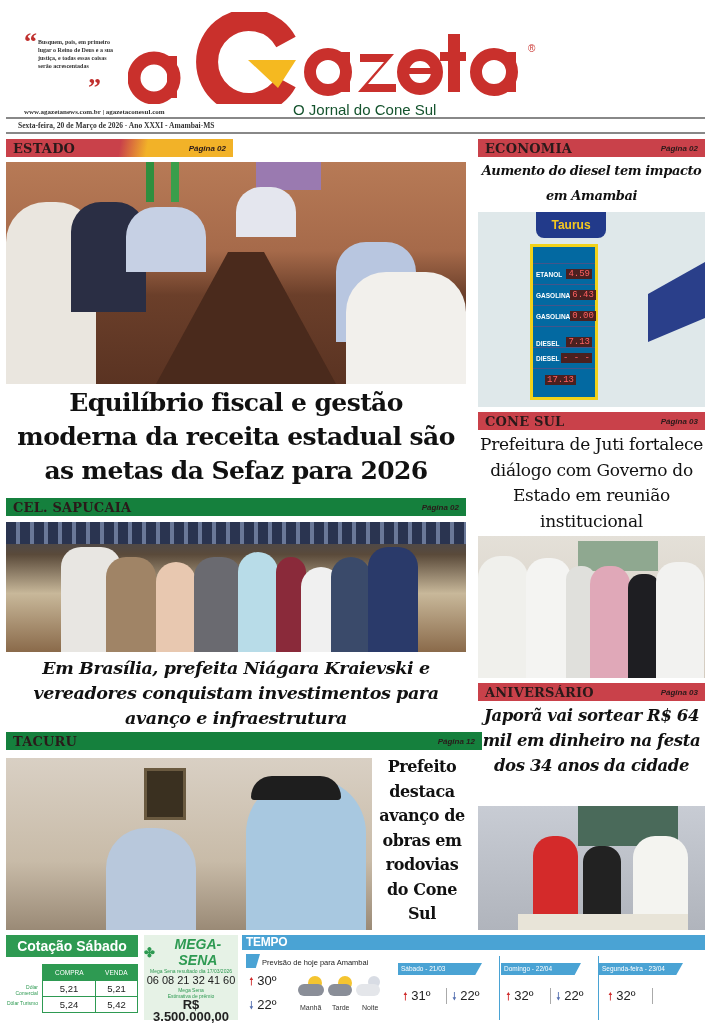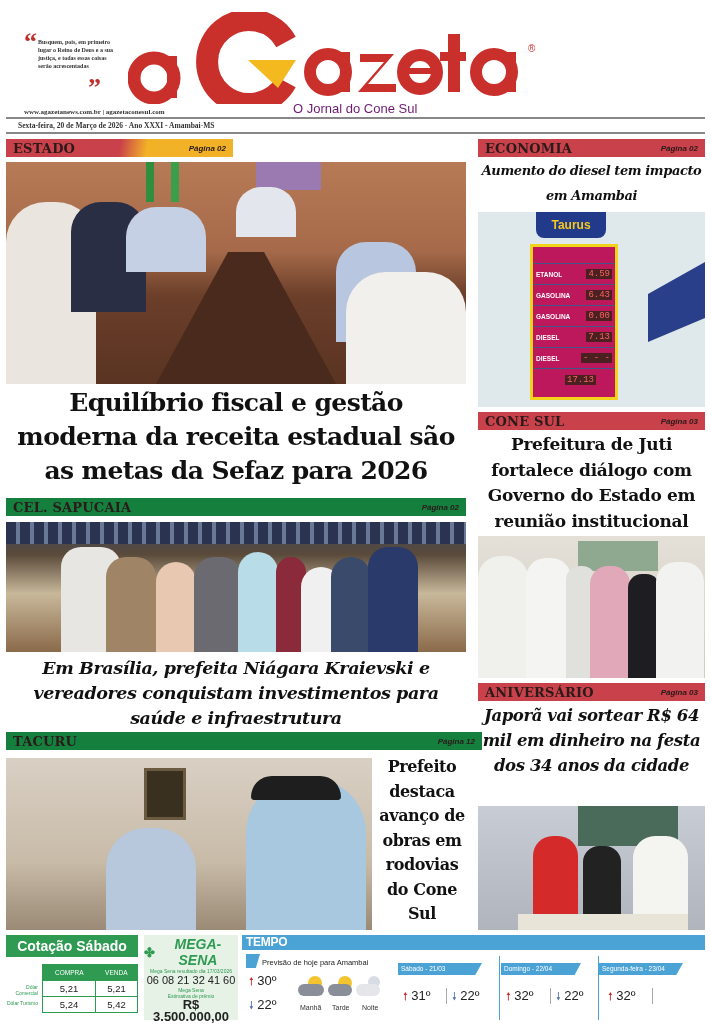--- a/index.html
+++ b/index.html
@@ -4,41 +4,41 @@
 <style>
   * { box-sizing: border-box; margin: 0; padding: 0; }
   body { width: 711px; height: 1024px; background: #ffffff; font-family: "DejaVu Serif", serif; position: relative; overflow: hidden; color: #1a1a1a; }
   .abs { position: absolute; }
 
   
   .quote { left: 24px; top: 38px; width: 90px; font-size: 6px; line-height: 8px; font-family: "Liberation Serif", serif; font-weight: bold; color: #333; padding-left: 14px; }
   .quote-open { left: 24px; top: 32px; font-size: 26px; color: #c0302e; font-family: "Liberation Serif", serif; font-weight: bold; line-height: 20px; }
   .quote-close { left: 88px; top: 78px; font-size: 26px; color: #c0302e; font-family: "Liberation Serif", serif; font-weight: bold; line-height: 20px; }
   .logo { left: 128px; top: 12px; width: 450px; height: 92px; }
-  .tagline { left: 293px; top: 101px; font-size: 13px; font-family: "Liberation Sans", sans-serif; color: #701a75; }
+  .tagline { left: 293px; top: 101px; font-size: 15px; font-family: "Liberation Sans", sans-serif; color: #14532d; }
   .urls { left: 24px; top: 108px; font-size: 7px; font-family: "Liberation Serif", serif; font-weight: bold; color: #333; }
   .rule { left: 6px; height: 2px; background: #888; width: 699px; }
   .dateline { left: 18px; top: 121px; font-size: 7.5px; font-family: "Liberation Serif", serif; font-weight: bold; color: #333; }
   .edition { left: 402px; top: 121px; font-size: 7.5px; font-family: "Liberation Serif", serif; font-weight: bold; color: #333; margin-top: 40px; }
 
   
   .sec { position: absolute; height: 18px; display: flex; align-items: center; justify-content: space-between; padding: 0 7px; }
   .sec .name { font-family: "DejaVu Serif", serif; font-weight: bold; font-size: 13px; color: #2a1a1a; letter-spacing: 0.2px; }
   .sec .page { font-family: "Liberation Sans", sans-serif; font-size: 8px; font-weight: bold; color: #2a1a1a; font-style: italic; }
   .sec-red { background: #c9414a; }
   .sec-orange { background: #15803d; }
 
   
   .photo { position: absolute; overflow: hidden; }
 
   
   .hl { position: absolute; text-align: center; color: #111; }
   .hl-main { font-family: "DejaVu Serif", serif; font-weight: bold; font-size: 25px; line-height: 34px; letter-spacing: -0.6px; }
   .hl-italic { font-family: "DejaVu Serif", serif; font-weight: bold; font-style: italic; letter-spacing: -0.4px; }
-  .hl-plain { font-family: "DejaVu Serif", serif; font-size: 18px; line-height: 28px; letter-spacing: -0.3px; font-weight: bold; }
+  .hl-plain { font-family: "DejaVu Serif", serif; font-size: 18px; line-height: 28px; letter-spacing: -0.3px; }
   .hl-bold { font-family: "DejaVu Serif", serif; font-weight: bold; font-size: 16px; line-height: 24.5px; letter-spacing: -0.4px; }
 
   
   .dolar-head { left: 6px; top: 935px; width: 132px; height: 22px; background: #2e9a52; color: #fff; font-family: "Liberation Sans", sans-serif; font-weight: bold; font-size: 14px; display: flex; align-items: center; justify-content: center; }
   .dolar-table { left: 42px; top: 964px; width: 96px; border: 1.5px solid #2e9a52; border-collapse: collapse; font-family: "Liberation Sans", sans-serif; }
   .dolar-table th { background: #2e9a52; color: #fff; font-size: 6.5px; height: 16px; font-weight: normal; }
   .dolar-table td { font-size: 9.5px; text-align: center; height: 16px; border: 1px solid #2e9a52; color: #222; }
   .dolar-label { font-family: "Liberation Sans", sans-serif; font-size: 5px; color: #2e9a52; text-align: right; width: 32px; line-height: 6px; }
 
   .mega { left: 144px; top: 935px; width: 94px; height: 85px; background: #e6f2e6; font-family: "Liberation Sans", sans-serif; text-align: center; }
@@ -115,56 +115,56 @@
   <div class="abs" style="left:55px; top:25px; width:60px; height:105px; background:#e8e6e2; border-radius:20px 20px 0 0;"></div>
   <div class="abs" style="left:100px; top:35px; width:50px; height:95px; background:#a08466; border-radius:20px 20px 0 0;"></div>
   <div class="abs" style="left:150px; top:40px; width:40px; height:90px; background:#e8c8b0; border-radius:20px 20px 0 0;"></div>
   <div class="abs" style="left:188px; top:35px; width:48px; height:95px; background:#6a6a70; border-radius:20px 20px 0 0;"></div>
   <div class="abs" style="left:232px; top:30px; width:40px; height:100px; background:#b8dce8; border-radius:20px 20px 0 0;"></div>
   <div class="abs" style="left:270px; top:35px; width:30px; height:95px; background:#8a2a3a; border-radius:15px 15px 0 0;"></div>
   <div class="abs" style="left:295px; top:45px; width:40px; height:85px; background:#f0f0f0; border-radius:20px 20px 0 0;"></div>
   <div class="abs" style="left:325px; top:35px; width:40px; height:95px; background:#3a4a6a; border-radius:20px 20px 0 0;"></div>
   <div class="abs" style="left:362px; top:25px; width:50px; height:105px; background:#2a3a6a; border-radius:20px 20px 0 0;"></div>
 </div>
-<div class="hl hl-italic" style="left:6px; top:656px; width:460px; font-size:17.5px; line-height:25px;">Em Brasília, prefeita Niágara Kraievski e vereadores conquistam investimentos para saúde e infraestrutura</div>
+<div class="hl hl-italic" style="left:6px; top:656px; width:460px; font-size:17.5px; line-height:25px;">Em Brasília, prefeita Niágara Kraievski e vereadores conquistam investimentos para avanço e infraestrutura</div>
 
 <div class="sec sec-orange" style="left:6px; top:732px; width:476px;">
   <span class="name">TACURU</span>
   <span class="page">Página 12</span>
 </div>
 <div class="photo" style="left:6px; top:758px; width:366px; height:172px; background: linear-gradient(180deg,#d9d0c4 0%,#c8bba8 60%,#9a8a76 100%);">
   <div class="abs" style="left:138px; top:10px; width:42px; height:52px; background:#3a3020; border:3px solid #6a5a40;"></div>
   <div class="abs" style="left:100px; top:70px; width:90px; height:102px; background:#b8c8dc; border-radius:40px 40px 0 0;"></div>
   <div class="abs" style="left:240px; top:20px; width:120px; height:152px; background:#a8c8e0; border-radius:55px 55px 0 0;"></div>
   <div class="abs" style="left:245px; top:18px; width:90px; height:24px; background:#1e1e1e; border-radius:40px 40px 6px 6px;"></div>
 </div>
 <div class="hl hl-bold" style="left:376px; top:755px; width:92px;">Prefeito destaca avanço de obras em rodovias do Cone Sul</div>
 
 <div class="sec sec-red" style="left:478px; top:139px; width:227px;">
   <span class="name">ECONOMIA</span>
   <span class="page">Página 02</span>
 </div>
 <div class="hl hl-italic" style="left:478px; top:158px; width:227px; font-size:13px; line-height:25px;">Aumento do diesel tem impacto em Amambai</div>
 <div class="photo" style="left:478px; top:212px; width:227px; height:195px; background:#dfe8ea;">
   <div class="abs" style="left:58px; top:0; width:70px; height:26px; background:#223a8a; color:#f5c820; font-family:'Liberation Sans',sans-serif; font-weight:bold; font-size:12px; text-align:center; line-height:26px; border-radius:0 0 8px 8px;">Taurus</div>
-  <div class="abs" style="left:52px; top:32px; width:88px; height:156px; background:#be185d; border:3px solid #f2d21a;">
+  <div class="abs" style="left:52px; top:32px; width:68px; height:156px; background:#0369a1; border:3px solid #f2d21a;">
     <div style="height:16px;"></div>
     <div style="display:flex; justify-content:space-between; align-items:center; height:21px; padding:0 3px; border-top:1px solid #44558a;">
       <span style="color:#fff; font-size:6.5px; font-family:'Liberation Sans',sans-serif; font-weight:bold;">ETANOL</span>
       <span style="color:#ff6060; font-size:9px; font-family:'Liberation Mono',monospace; background:#4a2020; padding:0 2px;">4.59</span>
     </div>
     <div style="display:flex; justify-content:space-between; align-items:center; height:21px; padding:0 3px; border-top:1px solid #44558a;">
       <span style="color:#fff; font-size:6.5px; font-family:'Liberation Sans',sans-serif; font-weight:bold;">GASOLINA</span>
       <span style="color:#ff6060; font-size:9px; font-family:'Liberation Mono',monospace; background:#4a2020; padding:0 2px;">6.43</span>
     </div>
     <div style="display:flex; justify-content:space-between; align-items:center; height:21px; padding:0 3px; border-top:1px solid #44558a;">
       <span style="color:#fff; font-size:6.5px; font-family:'Liberation Sans',sans-serif; font-weight:bold;">GASOLINA</span>
       <span style="color:#ff6060; font-size:9px; font-family:'Liberation Mono',monospace; background:#4a2020; padding:0 2px;">0.00</span>
     </div>
-    <div style="display:flex; justify-content:space-between; align-items:center; height:21px; padding:0 3px; border-top:1px solid #44558a;">
+    <div style="display:flex; justify-content:space-between; align-items:flex-end; height:21px; padding:0 3px; border-top:1px solid #44558a;">
       <span style="color:#fff; font-size:6.5px; font-family:'Liberation Sans',sans-serif; font-weight:bold;">DIESEL</span>
       <span style="color:#ff6060; font-size:9px; font-family:'Liberation Mono',monospace; background:#4a2020; padding:0 2px;">7.13</span>
     </div>
     <div style="display:flex; justify-content:space-between; align-items:center; height:21px; padding:0 3px; border-top:1px solid #44558a;">
       <span style="color:#fff; font-size:6.5px; font-family:'Liberation Sans',sans-serif; font-weight:bold;">DIESEL</span>
       <span style="color:#ff6060; font-size:9px; font-family:'Liberation Mono',monospace; background:#4a2020; padding:0 2px;">- - -</span>
     </div>
     <div style="display:flex; justify-content:flex-end; align-items:center; height:22px; padding:0 19px; border-top:1px solid #44558a;">
       <span style="color:#ff6060; font-size:9px; font-family:'Liberation Mono',monospace; background:#4a2020; padding:0 2px;">17.13</span>
     </div>

